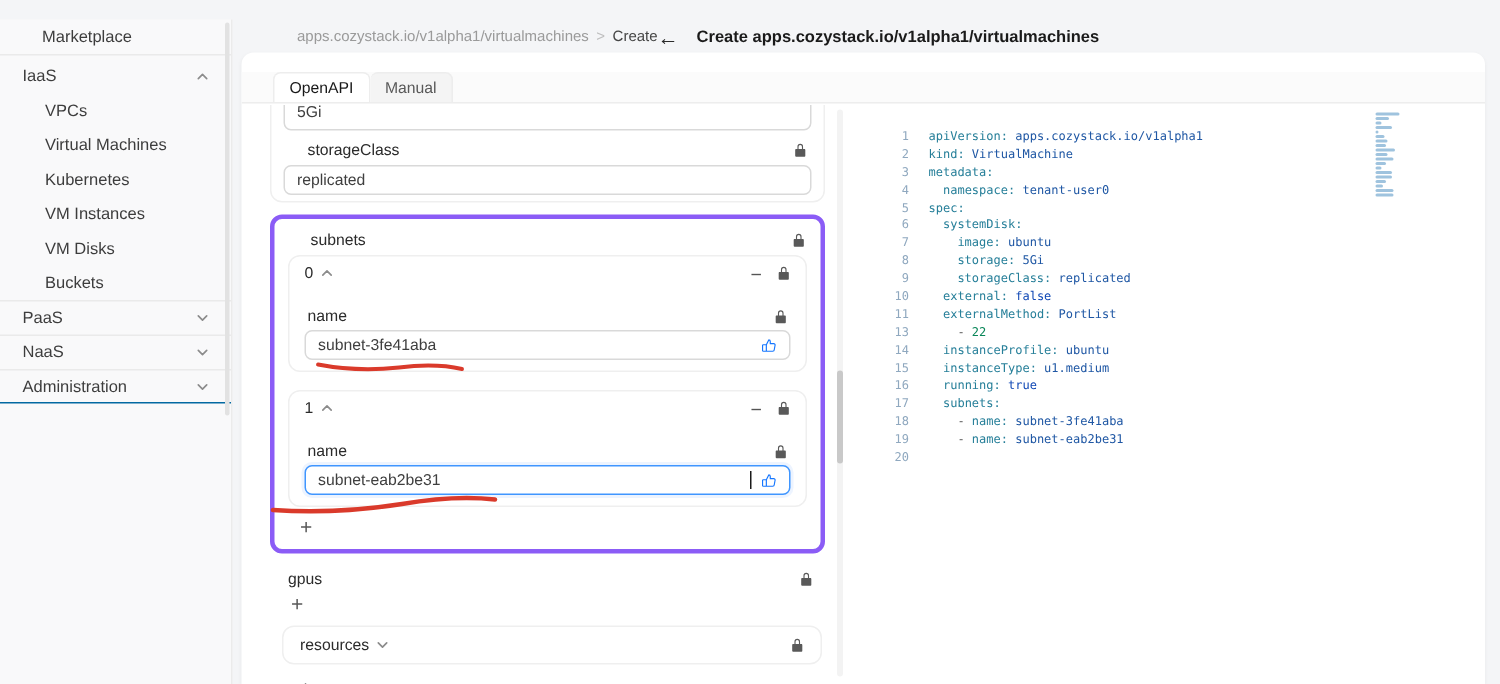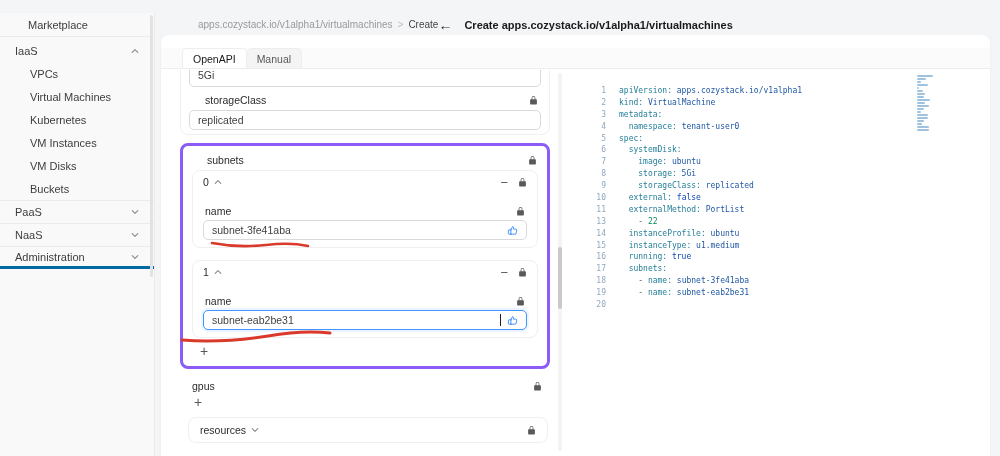--- a/index.html
+++ b/index.html
@@ -9,21 +9,21 @@
     background:#f4f5f7;
     font-family:"Liberation Sans", sans-serif;
     color:#333;
   }
   
   .sidebar{position:absolute;left:0;top:13px;width:155px;height:456px;background:#f9f9fa;border-right:1px solid #ebebeb;}
   .sb-item{display:flex;align-items:center;justify-content:space-between;height:23px;padding:0 15px;font-size:11px;color:#3d3d3d;cursor:pointer;}
   .sb-top{padding-left:28px;height:24px;border-bottom:1px solid #eaeaea;margin-bottom:2px;}
   .sb-sub{padding-left:30px;}
   .sb-divider-top{border-top:1px solid #eaeaea;}
-  .sb-divider-bottom{border-bottom:3px solid #0369a1;}
+  .sb-divider-bottom{border-bottom:1px solid #0369a1;}
   .sb-chevron{display:flex;align-items:center;}
   .sidebar-thumb{position:absolute;right:1px;top:2px;width:3px;height:262px;background:#e2e2e2;border-radius:2px;}
   
   .topbar{position:absolute;left:155px;right:0;top:0;height:34px;display:flex;align-items:center;padding:15px 10px 0 7px;margin-left:36px;}
   .breadcrumb{font-size:10px;color:#9a9a9a;display:flex;align-items:center;}
   .breadcrumb .sep{margin:0 5px;color:#bfbfbf;}
   .breadcrumb .current{color:#454545;}
   .page-header{display:flex;align-items:center;gap:12px;}
   .back-arrow{font-size:14px;color:#2b2b2b;line-height:1;cursor:pointer;}
   .page-title{font-size:11px;font-weight:700;color:#1a1a1a;}

